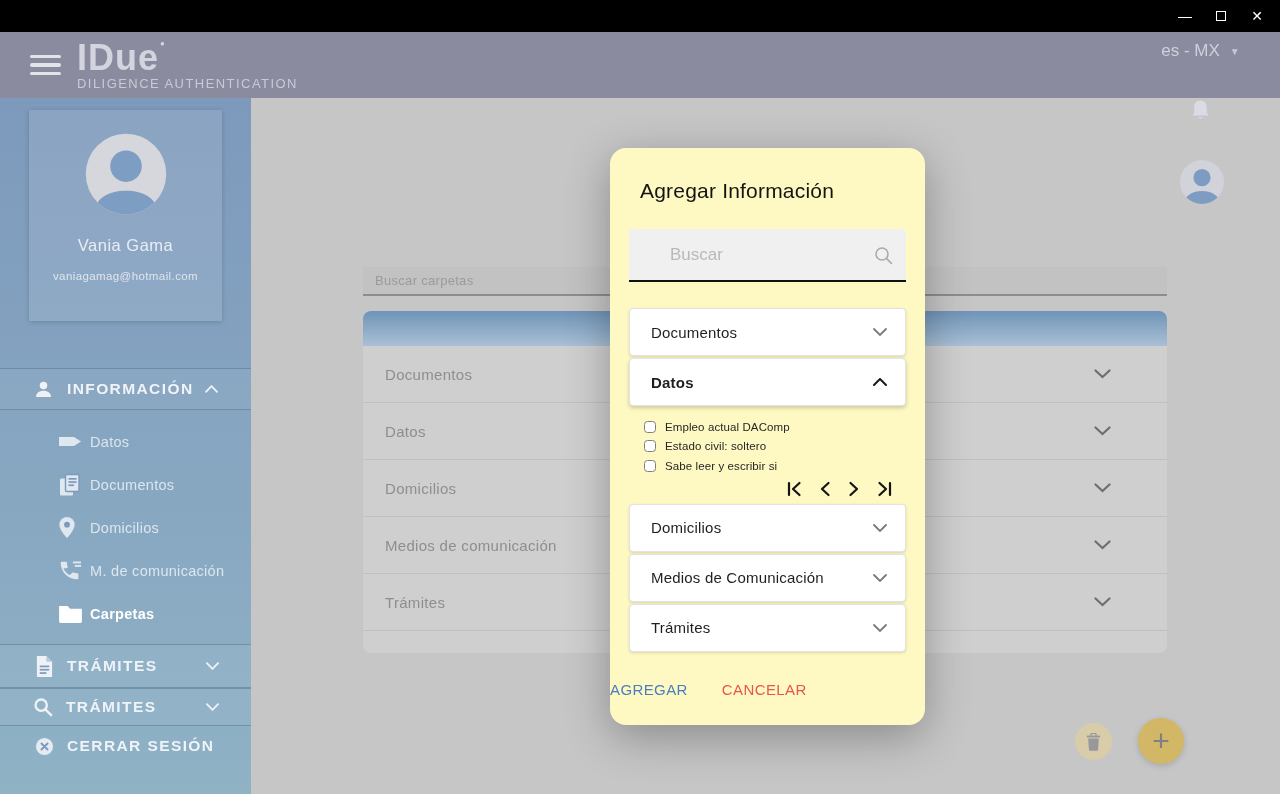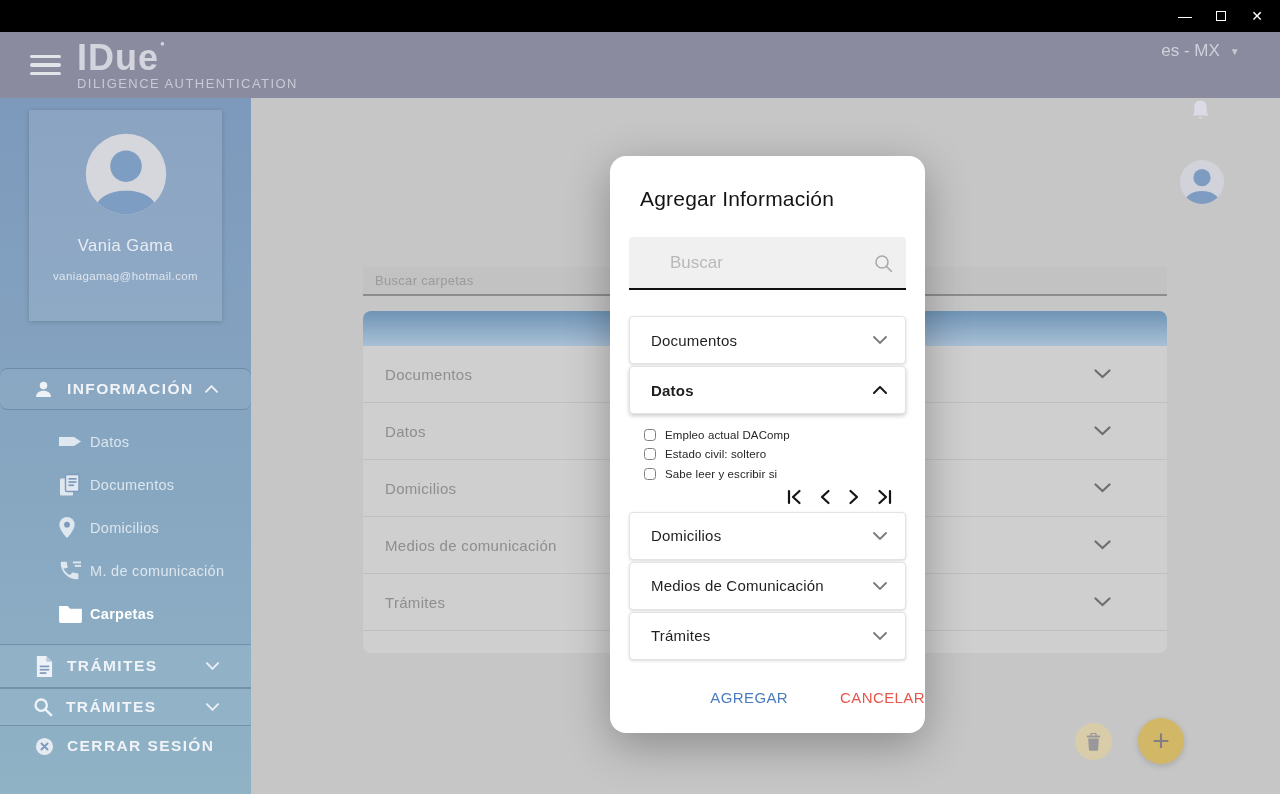--- a/index.html
+++ b/index.html
@@ -37,21 +37,21 @@
   .profile-avatar { margin-top:22px; width:84px; height:84px; }
   .profile-name { margin-top:16px; font-size:16.5px; color:#e9edf3; letter-spacing:0.5px; }
   .profile-email { margin-top:15px; font-size:11.5px; color:#dfe5ed; letter-spacing:0.4px; }
 
   .menu-band { position:absolute; left:0; width:251px; display:flex; align-items:center;
                border-top:1px solid rgba(73,94,124,0.40); border-bottom:1px solid rgba(73,94,124,0.40);
                background:rgba(255,255,255,0.05); color:#f0f3f7; font-weight:700;
                letter-spacing:1.4px; font-size:15.5px; cursor:pointer; }
   .menu-band .band-icon { display:flex; margin-right:13px; }
   .band-chev { position:absolute; right:32px; display:flex; }
-  #band-info { top:270px; height:42px; padding-left:33px;border-radius:8px; }
+  #band-info { top:270px; height:42px; padding-left:33px; }
   #band-info .band-chev { position:static; margin-left:12px; }
   #band-tramites { top:546px; height:44px; padding-left:35px; }
   #band-busquedas { top:590px; height:38px; padding-left:33px; }
   #band-cerrar { top:628px; height:40px; padding-left:35px; border:none; background:none; }
 
   .menu-items { position:absolute; top:322px; left:0; width:251px; }
   .menu-item { height:43px; display:flex; align-items:center; padding-left:58px; cursor:pointer; }
   .menu-item .mi-icon { width:27px; display:flex; justify-content:flex-start; margin-right:5px; }
   .menu-item .label { font-size:14.5px; color:#dce6ee; letter-spacing:0.3px; }
   .menu-item.active .label { font-weight:700; color:#ffffff; }
@@ -67,21 +67,21 @@
   .frow { height:57px; display:flex; align-items:center; padding:0 56px 0 22px; border-bottom:1px solid #c0c0c0; cursor:pointer; }
   .frow .flabel { font-size:15px; color:#8e8e8e; letter-spacing:0.3px; }
   .frow .fchev { margin-left:auto; display:flex; }
 
   .fab { position:absolute; border-radius:50%; border:none; display:flex; align-items:center; justify-content:center; cursor:pointer; }
   .fab-trash { left:824px; top:625px; width:37px; height:37px; background:#d8cda8; }
   .fab-add { left:887px; top:620px; width:46px; height:46px; background:#d2b866;
              color:#7f7f85; font-size:30px; font-weight:400; box-shadow:0 2px 6px rgba(0,0,0,0.15); font-family:inherit; }
 
   
-  .modal { position:absolute; left:610px; top:156px; width:315px; height:577px; background:#ffffff;
+  .modal { position:absolute; left:610px; top:148px; width:315px; height:577px; background:#fef9c3;
            border-radius:16px; box-shadow:0 12px 45px rgba(0,0,0,0.30); z-index:40; }
   .modal-title { margin:31px 0 0 30px; font-size:21px; color:#141414; font-weight:400; letter-spacing:0.2px; }
   .modal-search { position:relative; margin:26px 19px 0; height:53px; background:#f0f0f0;
                   border-radius:4px 4px 0 0; border-bottom:2px solid #101010;padding-left:28px; }
   .modal-search input { width:100%; height:100%; background:transparent; border:none; outline:none;
                         padding:0 42px 0 13px; font-size:17px; color:#333; font-family:inherit; }
   .modal-search input::placeholder { color:#b9b9b9; }
   .modal-search .msearch-icon { position:absolute; right:13px; top:17px; display:flex; }
 
   .acc-list { margin:26px 19px 0; }
@@ -95,21 +95,21 @@
   .acc .chev { margin-left:auto; display:flex; }
 
   .acc-body { padding:11px 0 0 15px; }
   .cb-row { display:flex; align-items:center; height:19.5px; cursor:pointer; }
   .cb { width:12px; height:12px; border:1.6px solid #7e7e7e; border-radius:3.5px; background:#fff; flex:none; }
   .cb-label { margin-left:9px; font-size:11.5px; color:#262626; letter-spacing:0.1px; }
   .pager { display:flex; justify-content:flex-end; align-items:center; gap:15px; padding:5px 13px 3px 0; }
   .pg-btn { background:none; border:none; padding:0; cursor:pointer; display:flex; }
   .acc-after { margin-top:4px; }
 
-  .modal-actions { display:flex; justify-content:flex-end; gap:52px; margin-top:29px; }
+  .modal-actions { display:flex; justify-content:flex-start; gap:34px; margin-top:29px; }
   .btn-text { background:none; border:none; font-size:15px; letter-spacing:0.4px; cursor:pointer; font-family:inherit; }
   .btn-confirm { color:#4a7cc0; }
   .btn-cancel { color:#e8564b; }
 </style>
 </head>
 <body>
 
 <div class="titlebar">
   <div class="win-controls">
     <button class="wc">

